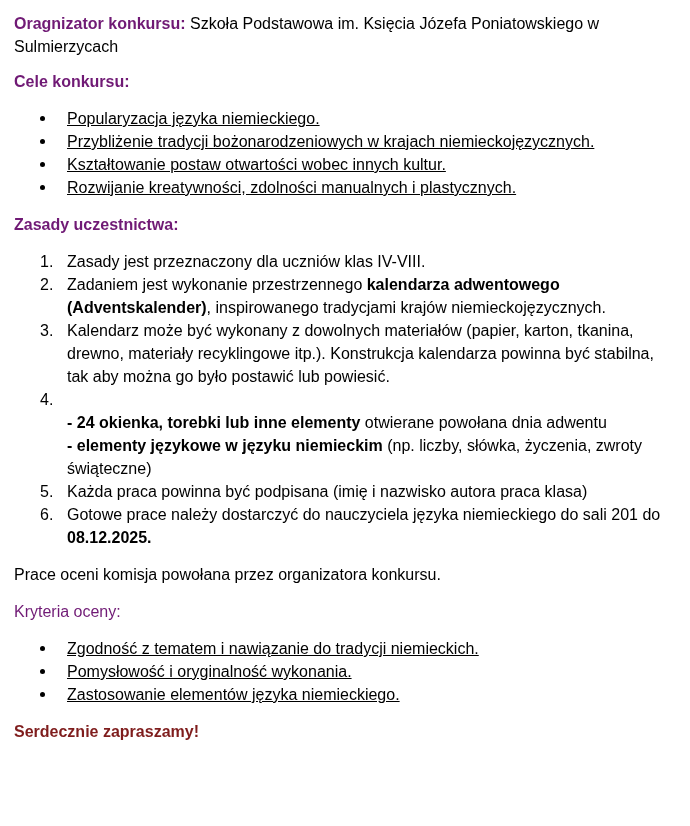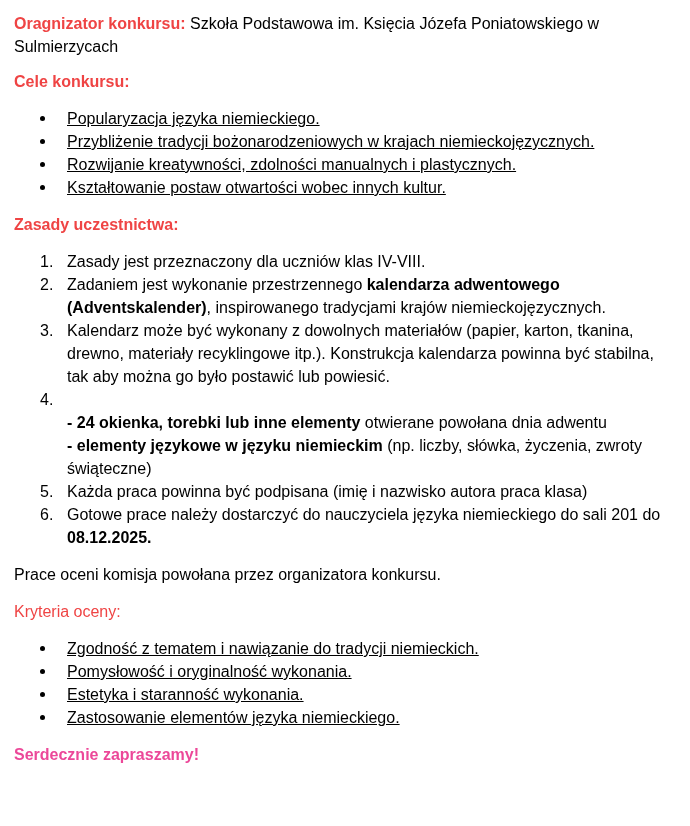--- a/index.html
+++ b/index.html
@@ -4,22 +4,22 @@
   <style>
     html, body { margin: 0; padding: 0; background: #ffffff; }
     body {
       width: 690px; height: 826px; overflow: hidden;
       font-family: "Liberation Sans", sans-serif;
       font-size: 16px; color: #000000;
       line-height: 23px;
     }
     .doc { padding: 12px 14px 0 14px; }
     p { margin: 0; }
-    .green { color: #ef4444; }
-    .red { color: #ec4899; }
+    .green { color: #701a75; }
+    .red { color: #7f1d1d; }
     .b { font-weight: bold; }
     .organizer { margin-bottom: 12px; }
     .heading { margin-bottom: 0; }
     ul, ol { margin: 0; padding: 0; list-style: none; }
     ul.bullets { margin-top: 14px; margin-bottom: 14px; text-decoration: underline; }
     ol.numbered { margin-top: 14px; margin-bottom: 14px; }
     li { position: relative; padding-left: 53px; }
     .bullet-mark {
       position: absolute; left: 26px; top: 9px;
       width: 5px; height: 5px; border-radius: 50%; background: #000;
@@ -33,39 +33,38 @@
 <body>
 
 <div class="doc">
 
   <p class="organizer"><span class="green b">Oragnizator konkursu:</span><span> Szkoła Podstawowa im. Księcia Józefa Poniatowskiego w Sulmierzycach</span></p>
 
   <p class="heading green b">Cele konkursu:</p>
   <ul class="bullets">
     <li><span class="bullet-mark"></span><span>Popularyzacja języka niemieckiego.</span></li>
     <li><span class="bullet-mark"></span><span>Przybliżenie tradycji bożonarodzeniowych w krajach niemieckojęzycznych.</span></li>
+    <li><span class="bullet-mark"></span><span>Kształtowanie postaw otwartości wobec innych kultur.</span></li>
     <li><span class="bullet-mark"></span><span>Rozwijanie kreatywności, zdolności manualnych i plastycznych.</span></li>
-    <li><span class="bullet-mark"></span><span>Kształtowanie postaw otwartości wobec innych kultur.</span></li>
   </ul>
 
   <p class="heading green b">Zasady uczestnictwa:</p>
   <ol class="numbered">
     <li><span class="num-mark">1.</span><span>Zasady jest przeznaczony dla uczniów klas IV-VIII.</span></li>
     <li><span class="num-mark">2.</span><span>Zadaniem jest wykonanie przestrzennego </span><span class="b">kalendarza adwentowego (Adventskalender)</span><span>, inspirowanego tradycjami krajów niemieckojęzycznych.</span></li>
     <li><span class="num-mark">3.</span><span>Kalendarz może być wykonany z dowolnych materiałów (papier, karton, tkanina, drewno, materiały recyklingowe itp.). Konstrukcja kalendarza powinna być stabilna, tak aby można go było postawić lub powiesić.</span></li>
     <li><span class="num-mark">4.</span><br><span class="b">- 24 okienka, torebki lub inne elementy</span><span> otwierane powołana dnia adwentu</span><br><span class="b">- elementy językowe w języku niemieckim</span><span> (np. liczby, słówka, życzenia, zwroty świąteczne)</span></li>
     <li><span class="num-mark">5.</span><span>Każda praca powinna być podpisana (imię i nazwisko autora praca klasa)</span></li>
     <li><span class="num-mark">6.</span><span>Gotowe prace należy dostarczyć do nauczyciela języka niemieckiego do sali 201 do </span><span class="b">08.12.2025.</span></li>
   </ol>
 
   <p>Prace oceni komisja powołana przez organizatora konkursu.</p>
   <div class="spacer-sm"></div>
 
   <p class="heading green">Kryteria oceny:</p>
   <ul class="bullets">
     <li><span class="bullet-mark"></span><span>Zgodność z tematem i nawiązanie do tradycji niemieckich.</span></li>
     <li><span class="bullet-mark"></span><span>Pomysłowość i oryginalność wykonania.</span></li>
-    <li><span class="bullet-mark"></span><span>Estetyka i staranność wykonania.</span></li>
     <li><span class="bullet-mark"></span><span>Zastosowanie elementów języka niemieckiego.</span></li>
   </ul>
 
   <p class="red b">Serdecznie zapraszamy!</p>
 </div>
 
 </body></html>

